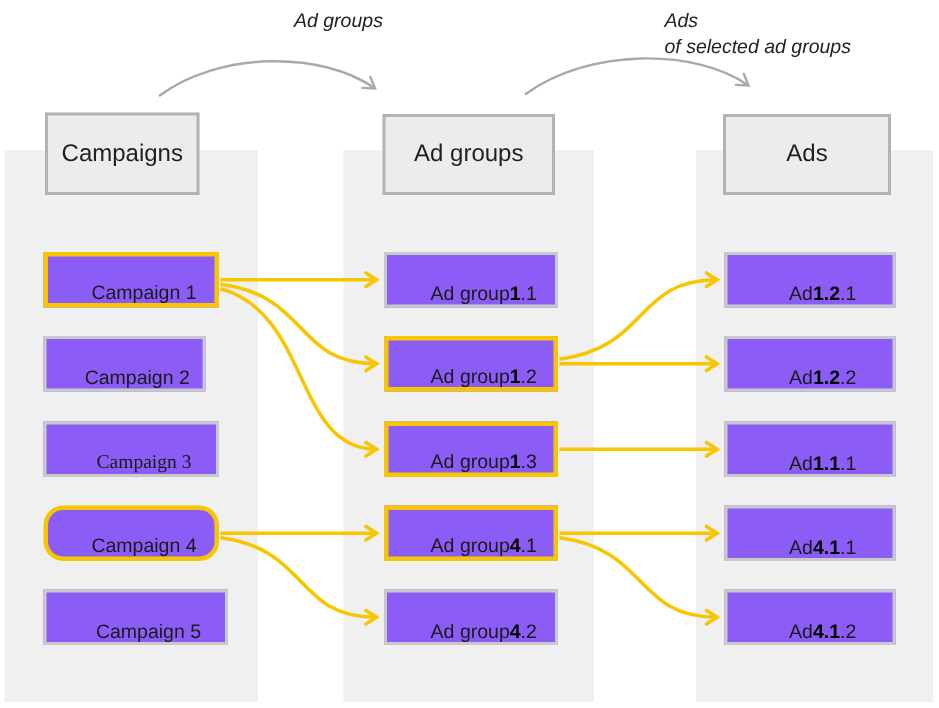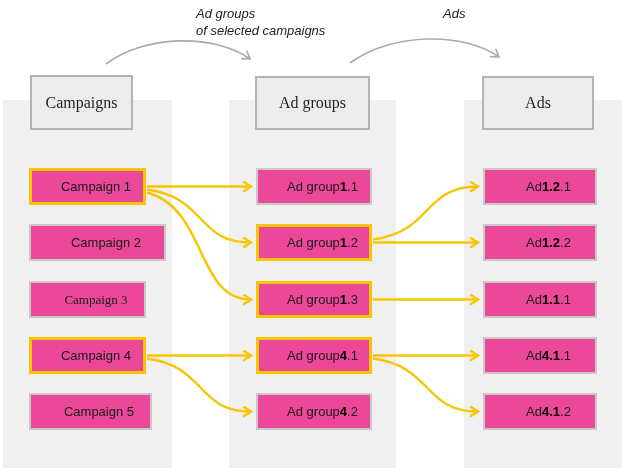--- a/index.html
+++ b/index.html
@@ -7,54 +7,54 @@
     position:relative;width:626px;height:472px;overflow:hidden;
     font-family:"Liberation Sans", sans-serif;color:#1a1a1a;background:#fff;
   }
   .band{position:absolute;top:100px;height:368px;background:#f0f0f0;}
   .band.b0{left:3px;width:169px;}
   .band.b1{left:229px;width:167px;}
   .band.b2{left:464px;width:158px;}
   .hdr{
     position:absolute;display:flex;align-items:center;justify-content:center;
     background:#ececec;border:2px solid #b3b3b3;box-sizing:border-box;
-    font-size:16px;color:#1f1f1f;z-index:3;font-family:Liberation Serif, serif;
+    font-size:16px;color:#1f1f1f;z-index:3;
   }
   .hdr.h0{left:30px;top:75px;width:103px;height:55px;}
   .hdr.h1{left:255px;top:76px;width:115px;height:54px;}
   .hdr.h2{left:482px;top:76px;width:112px;height:54px;}
   .anno{
     position:absolute;font-style:italic;font-size:13px;line-height:17px;color:#222;z-index:3;
   }
   .anno.a0{left:196px;top:5px;}
   .anno.a1{left:443px;top:5px;}
   .node{
-    position:absolute;display:flex;align-items:center;justify-content:center;
-    background:#ec4899;border:2px solid #c9c9c9;box-sizing:border-box;
+    position:absolute;display:flex;align-items:flex-end;justify-content:center;
+    background:#8b5cf6;border:2px solid #c9c9c9;box-sizing:border-box;
     font-size:13px;color:#1a1a1a;z-index:3;white-space:nowrap;padding-left:17px;
   }
   .node.selected{border:3px solid #f7c600;}
   .node b{font-weight:700;color:#000;}
   svg.wires{position:absolute;left:0;top:0;z-index:2;}
 </style>
 </head>
 <body>
 
 <div class="canvas">
 
   <div class="band b0"></div>
   <div class="band b1"></div>
   <div class="band b2"></div>
 
   <div class="anno a0">
     <div>Ad groups</div>
-    <div>of selected campaigns</div>
   </div>
   <div class="anno a1">
     <div>Ads</div>
+    <div>of selected ad groups</div>
   </div>
 
   <div class="hdr h0">Campaigns</div>
   <div class="hdr h1">Ad groups</div>
   <div class="hdr h2">Ads</div>
 
   <svg class="wires" width="626" height="472">
     <defs>
       <marker id="mY" viewBox="0 0 12 12" refX="9" refY="6" markerWidth="12" markerHeight="12" markerUnits="userSpaceOnUse" orient="auto">
         <path d="M2,1.5 L9,6 L2,10.5" fill="none" stroke="#f7c600" stroke-width="2.4" stroke-linecap="round"></path>
@@ -76,27 +76,27 @@
         <path d="M373,299.5 L478,299.5" fill="none" stroke="#f7c600" stroke-width="2.4" marker-end="url(#mY)"></path>
         <path d="M373,355.5 L478,355.5" fill="none" stroke="#f7c600" stroke-width="2.4" marker-end="url(#mY)"></path>
         <path d="M373,358.5 C433,366.45 423,411.5 478,411.5" fill="none" stroke="#f7c600" stroke-width="2.4" marker-end="url(#mY)"></path>
       </g>
   </svg>
 
   <div id="nodes">
       <div class="node selected" style="left: 29px; top: 168px; width: 117px; height: 37px;">
         <span>Campaign 1</span>
       </div>
-      <div class="node" style="left: 29px; top: 224px; width: 137px; height: 37px;">
+      <div class="node" style="left: 29px; top: 224px; width: 108px; height: 37px;">
         <span>Campaign 2</span>
       </div>
       <div class="node" style="left: 29px; top: 281px; width: 117px; height: 37px; font-family: Liberation Serif, serif;">
         <span>Campaign 3</span>
       </div>
-      <div class="node selected" style="left: 29px; top: 337px; width: 117px; height: 37px;">
+      <div class="node selected" style="left: 29px; top: 337px; width: 117px; height: 37px; border-radius: 13px;">
         <span>Campaign 4</span>
       </div>
       <div class="node" style="left: 29px; top: 393px; width: 123px; height: 37px;">
         <span>Campaign 5</span>
       </div>
       <div class="node" style="left: 256px; top: 168px; width: 116px; height: 37px;">
         <span>Ad group </span>
         <b>1</b>
         <span>.1</span>
       </div>

